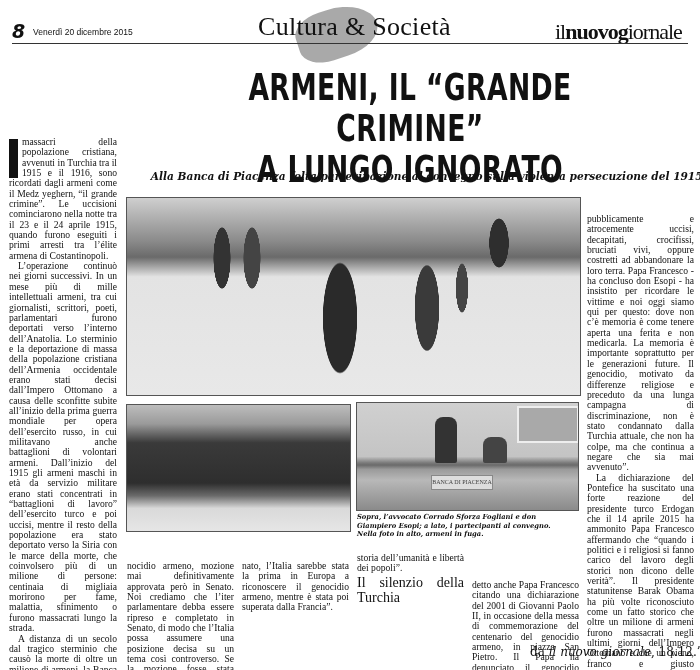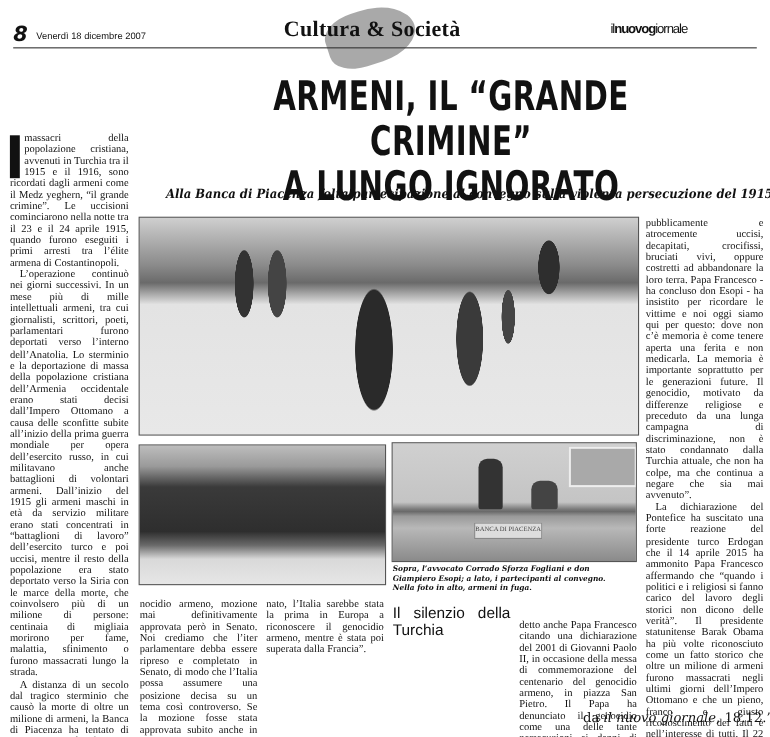--- a/index.html
+++ b/index.html
@@ -1,34 +1,34 @@
 <!DOCTYPE html>
 <html><head>
 <meta charset="utf-8">
 <style>
   html, body { margin:0; padding:0; }
   body { width:700px; height:670px; background:#fff; position:relative; overflow:hidden; font-family:"Liberation Serif", serif; color:#111; }
   .abs { position:absolute; }
   
   .pnum { left:12px; top:22px; font-family:"DejaVu Sans", sans-serif; font-weight:900; font-style:italic; font-size:19px; line-height:19px; }
   .pdate { left:33px; top:27px; font-family:"Liberation Sans", sans-serif; font-size:8.5px; }
-  .section { left:258px; top:12px; font-family:"Liberation Serif", serif; font-weight:bold; font-size:20px; letter-spacing:0.3px; line-height:30px; }
+  .section { left:258px; top:12px; font-family:"Liberation Serif", serif; font-weight:normal; font-size:26px; letter-spacing:0.3px; line-height:30px; }
   .smear { left:296px; top:8px; width:82px; height:50px; background:#9a9a9a; border-radius:40% 60% 50% 40%; transform:rotate(-18deg); opacity:0.85; }
-  .masthead { left:555px; top:19px; font-family:Liberation Sans, sans-serif; font-size:12px; letter-spacing:-1px; }
+  .masthead { left:555px; top:19px; font-family:Liberation Serif, serif; font-size:22px; letter-spacing:-1px; }
   .masthead b { font-weight:bold; }
   .rule { left:12px; top:43px; width:676px; height:1px; background:#333; }
   
   .headline { left:120px; top:67px; width:580px; text-align:center; font-family:"DejaVu Sans", sans-serif; font-weight:bold; font-size:37px; line-height:41px; transform:scaleX(0.72); transform-origin:center top; letter-spacing:0.5px; }
   .subhead { left:128px; top:169px; width:570px; text-align:center; font-family:"DejaVu Serif", serif; font-style:italic; font-weight:bold; font-size:11.5px; transform:scaleX(0.92); transform-origin:center top; white-space:nowrap; }
   
   .col { position:absolute; font-size:9.6px; line-height:10.35px; text-align:justify; hyphens:auto; }
   .col p { margin:0; text-indent:9px; }
-  .col p.first { text-indent:0; }
+  .col p.first { text-indent:0;margin-top:16px; }
   .dropcap { float:left; width:9px; height:39px; background:#111; margin:2px 4px 0 0; }
-  .col h3 { font-family:Liberation Sans, sans-serif; font-size:14px; font-weight:normal; margin:13px 0 6px 0; line-height:15px; text-indent:0; }
+  .col h3 { font-family:Liberation Serif, serif; font-size:14px; font-weight:normal; margin:1px 0 6px 0; line-height:15px; text-indent:0; }
   
   .photo { position:absolute; border:1px solid #555; overflow:hidden; }
   .ph-main { left:126px; top:197px; width:453px; height:197px;
     background: radial-gradient(ellipse 28px 90px at 213px 120px, #2a2a2a 60%, transparent 62%),
                 radial-gradient(ellipse 20px 70px at 300px 110px, #3a3a3a 60%, transparent 62%),
                 radial-gradient(ellipse 14px 50px at 95px 60px, #333 60%, transparent 62%),
                 radial-gradient(ellipse 14px 50px at 125px 60px, #444 60%, transparent 62%),
                 radial-gradient(ellipse 10px 40px at 335px 90px, #444 60%, transparent 62%),
                 radial-gradient(ellipse 16px 40px at 372px 45px, #2e2e2e 60%, transparent 62%),
                 linear-gradient(180deg, #cfcfcf 0%, #8a8a8a 22%, #6a6a6a 30%, #e3e3e3 40%, #e8e8e8 100%); }
@@ -41,21 +41,21 @@
   .stage-person2 { left:126px; top:34px; width:24px; height:26px; background:#444; border-radius:8px 8px 2px 2px; }
   .stage-screen { left:160px; top:3px; width:58px; height:33px; background:#a9a9a9; border:2px solid #eee; }
   .caption { left:357px; top:513px; width:224px; font-family:"DejaVu Serif", serif; font-style:italic; font-weight:bold; font-size:7px; line-height:8.5px; transform:scaleX(0.96); transform-origin:left top; }
   .source { left:530px; top:645px; font-family:"DejaVu Serif", serif; font-size:12px; white-space:nowrap; }
   .source i { font-weight:normal; }
 </style>
 </head>
 <body>
 
 <div class="abs pnum">8</div>
-<div class="abs pdate">Venerdì 18 dicembre 2007</div>
+<div class="abs pdate">Venerdì 20 dicembre 2015</div>
 <div class="abs smear"></div>
 <div class="abs section">Cultura &amp; Società</div>
 <div class="abs masthead"><span>il</span><b>nuovo</b><b>g</b><span>iornale</span></div>
 <div class="abs rule"></div>
 
 <div class="abs headline">
   <div>ARMENI, IL “GRANDE CRIMINE”</div>
   <div>A LUNGO IGNORATO</div>
 </div>
 <div class="abs subhead">Alla Banca di Piacenza folta partecipazione al convegno sulla violenta persecuzione del 1915-1916</div>
@@ -79,20 +79,21 @@
 
 <div class="col" style="left:127px; top:545px; width:107px;">
   <p class="first">nocidio armeno, mozione mai definitivamente approvata però in Senato. Noi crediamo che l’iter parlamentare debba essere ripreso e completato in Senato, di modo che l’Italia possa assumere una posizione decisa su un tema così controverso. Se la mozione fosse stata approvata subito anche in Se-</p>
 </div>
 
 <div class="col" style="left:242px; top:545px; width:107px;">
   <p class="first">nato, l’Italia sarebbe stata la prima in Europa a riconoscere il genocidio armeno, mentre è stata poi superata dalla Francia”.</p>
 </div>
 
 <div class="col" style="left:357px; top:537px; width:107px;">
+  <p class="first">storia dell’umanità e libertà dei popoli”.</p>
   <h3>Il silenzio della Turchia</h3>
 </div>
 
 <div class="col" style="left:472px; top:564px; width:107px;">
   <p class="first">detto anche Papa Francesco citando una dichiarazione del 2001 di Giovanni Paolo II, in occasione della messa di commemorazione del centenario del genocidio armeno, in piazza San Pietro. Il Papa ha denunciato il genocidio come una delle tante persecuzioni ai danni di cristiani che vengono</p>
 </div>
 
 <div class="col" style="left:587px; top:198px; width:107px;">
   <p class="first">pubblicamente e atrocemente uccisi, decapitati, crocifissi, bruciati vivi, oppure costretti ad abbandonare la loro terra. Papa Francesco - ha concluso don Esopi - ha insistito per ricordare le vittime e noi oggi siamo qui per questo: dove non c’è memoria è come tenere aperta una ferita e non medicarla. La memoria è importante soprattutto per le generazioni future. Il genocidio, motivato da differenze religiose e preceduto da una lunga campagna di discriminazione, non è stato condannato dalla Turchia attuale, che non ha colpe, ma che continua a negare che sia mai avvenuto”.</p>
   <p>La dichiarazione del Pontefice ha suscitato una forte reazione del presidente turco Erdogan che il 14 aprile 2015 ha ammonito Papa Francesco affermando che “quando i politici e i religiosi si fanno carico del lavoro degli storici non dicono delle verità”. Il presidente statunitense Barak Obama ha più volte riconosciuto come un fatto storico che oltre un milione di armeni furono massacrati negli ultimi giorni dell’Impero Ottomano e che un pieno, franco e giusto riconoscimento dei fatti è nell’interesse di tutti. Il 22 aprile scorso anche la cancelliera tedesca Merkel ha usato per la prima volta il termine genocidio.</p>

